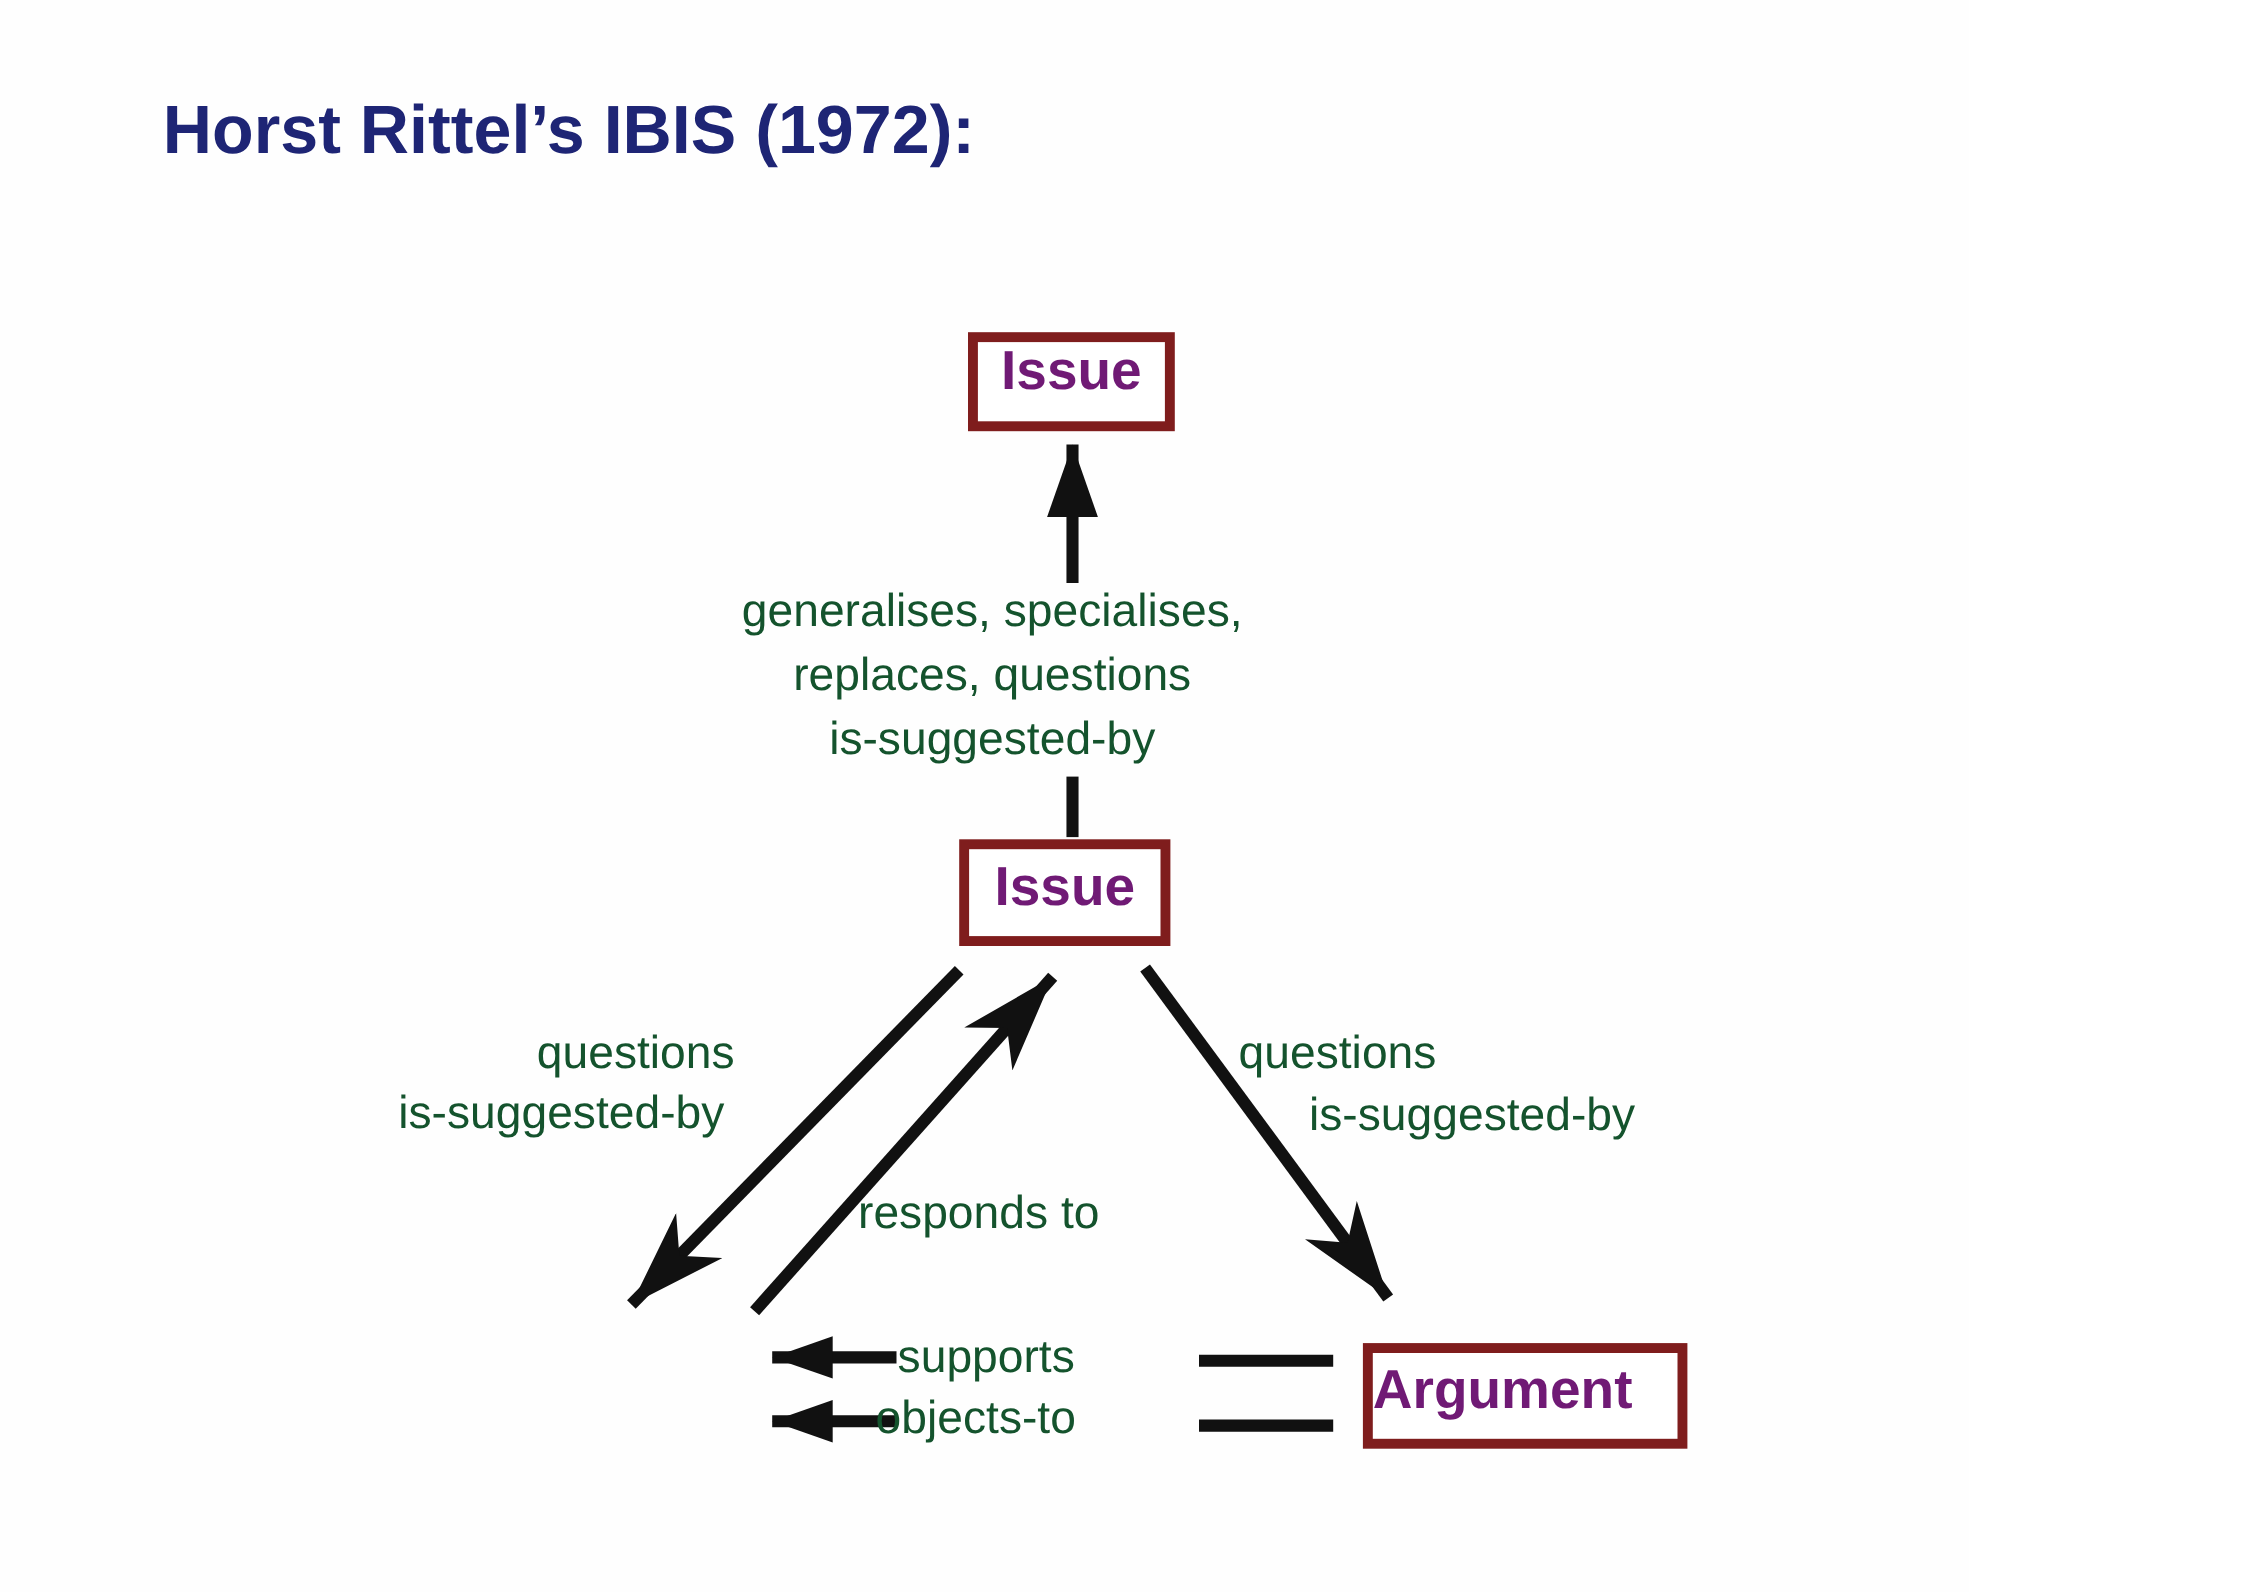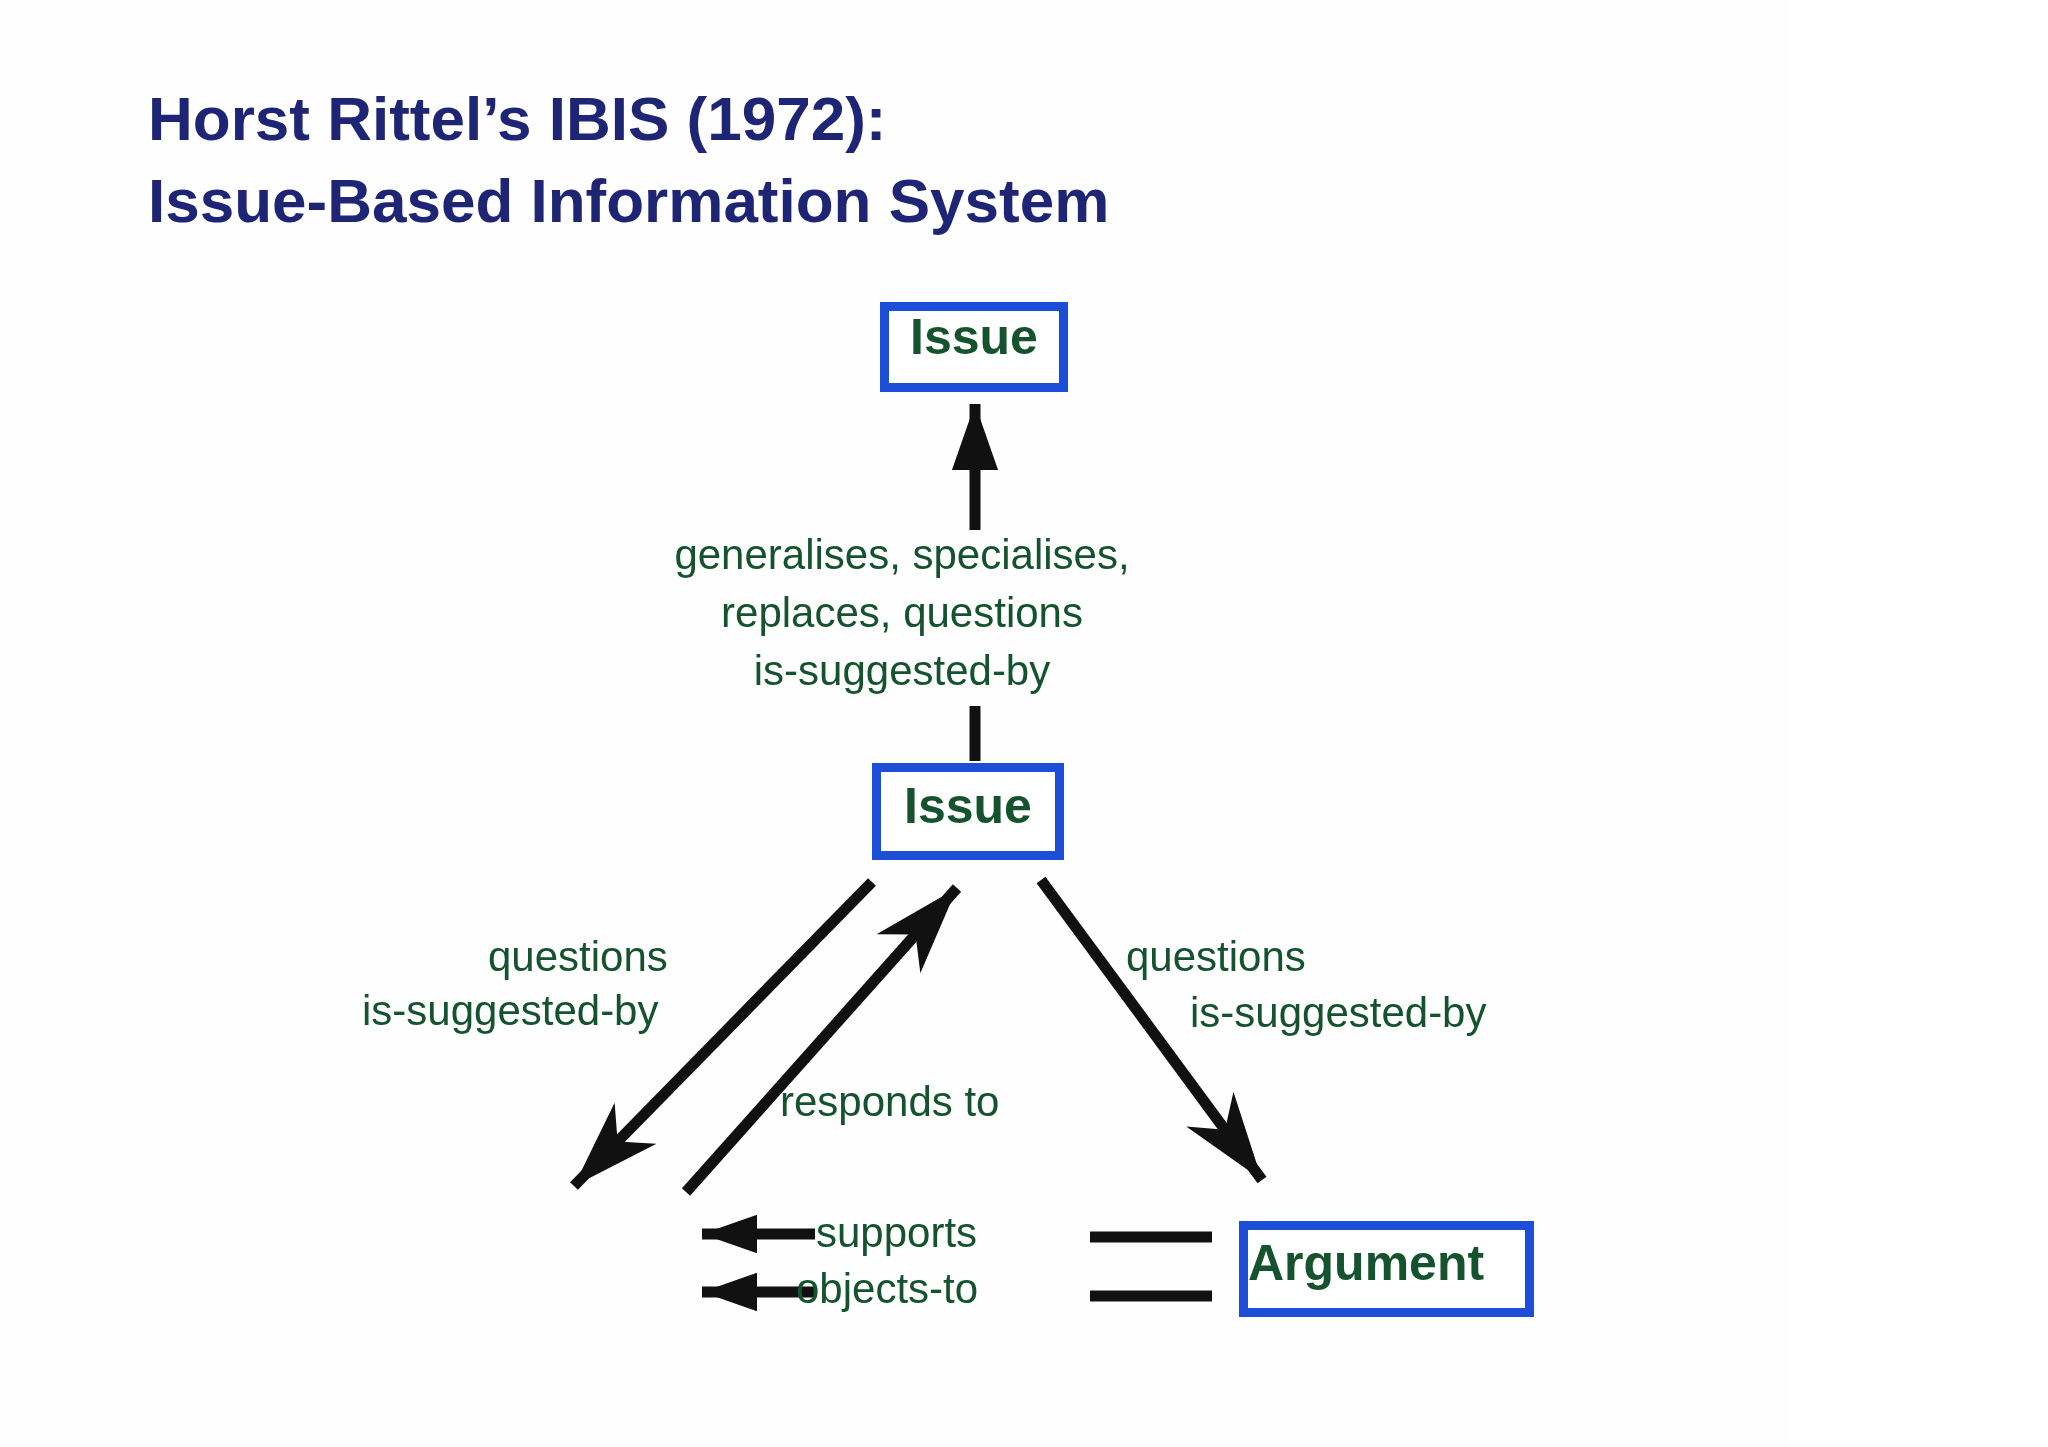--- a/index.html
+++ b/index.html
@@ -16,24 +16,24 @@
     color:#1e2575;font-weight:bold;
     font-size:62px;line-height:82px;
     letter-spacing:0px;
   }
   
   #edges-svg{position:absolute;left:0;top:0;width:2048px;height:1447px;}
   
   .node{
     position:absolute;
     box-sizing:border-box;
-    border:9px solid #1d4ed8;
+    border:9px solid #7f1d1d;
     background:#fff;
     display:flex;align-items:center;justify-content:center;
-    font-weight:bold;font-size:50px;color:#14532d;
+    font-weight:bold;font-size:50px;color:#701a75;
     padding-bottom:12px;
   }
   #n-issue-top{left:880px;top:302px;width:188px;height:90px;padding-bottom:20px;}
   #n-issue-mid{left:872px;top:763px;width:192px;height:97px;}
   #n-position {left:404px;top:1221px;width:242px;height:97px;}
   #n-argument {left:1239px;top:1221px;width:295px;height:96px;justify-content:flex-start;}
   
   .lbl{
     position:absolute;color:#14532d;
     font-size:42px;line-height:50px;white-space:nowrap;
@@ -52,21 +52,20 @@
     color:#7d7d82;font-size:36px;font-weight:bold;
   }
 </style>
 </head>
 <body>
 
 <div id="slide">
 
   <div id="title">
     <div>Horst Rittel’s IBIS (1972):</div>
-    <div>Issue-Based Information System</div>
   </div>
 
   <svg id="edges-svg" viewBox="0 0 2048 1447" xmlns="http://www.w3.org/2000/svg">
     <defs>
       <marker id="tri" viewBox="0 0 10 7" markerWidth="6" markerHeight="4.2" refX="10" refY="3.5" orient="auto" markerUnits="strokeWidth">
         <path d="M0 0 L10 3.5 L0 7 z" fill="#111"></path>
       </marker>
       <marker id="tri2" viewBox="0 0 10 7" markerWidth="5" markerHeight="3.8" refX="10" refY="3.5" orient="auto" markerUnits="strokeWidth">
         <path d="M0 0 L10 3.5 L0 7 z" fill="#111"></path>
       </marker>

